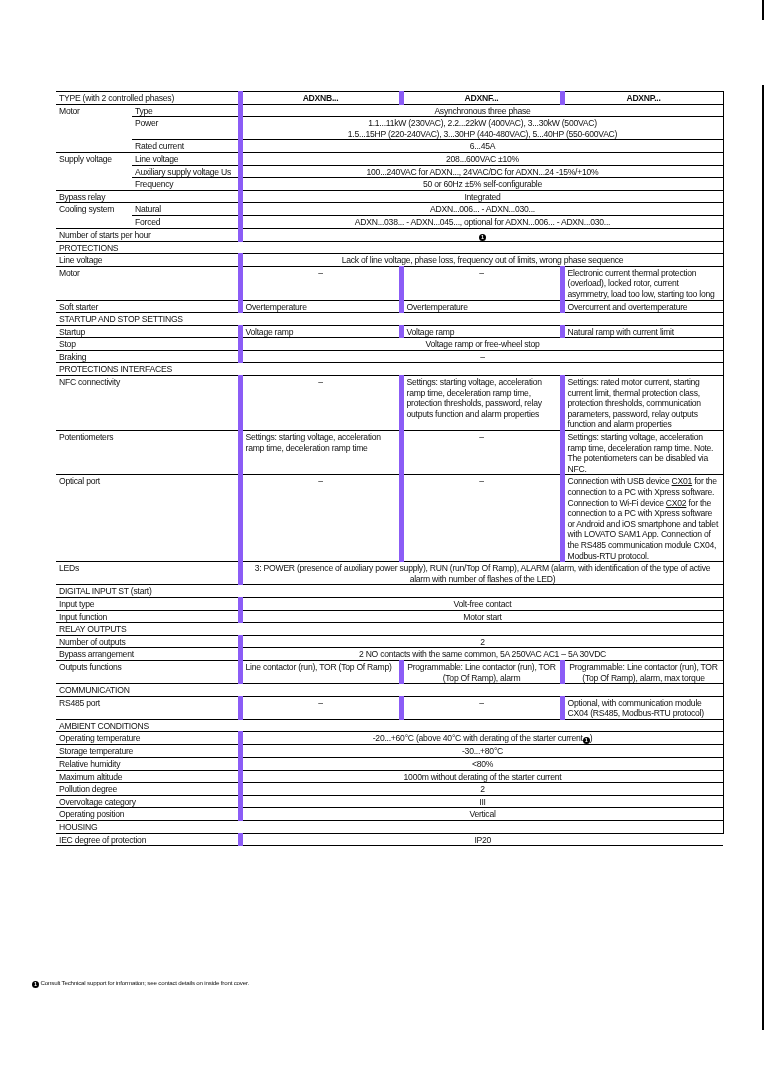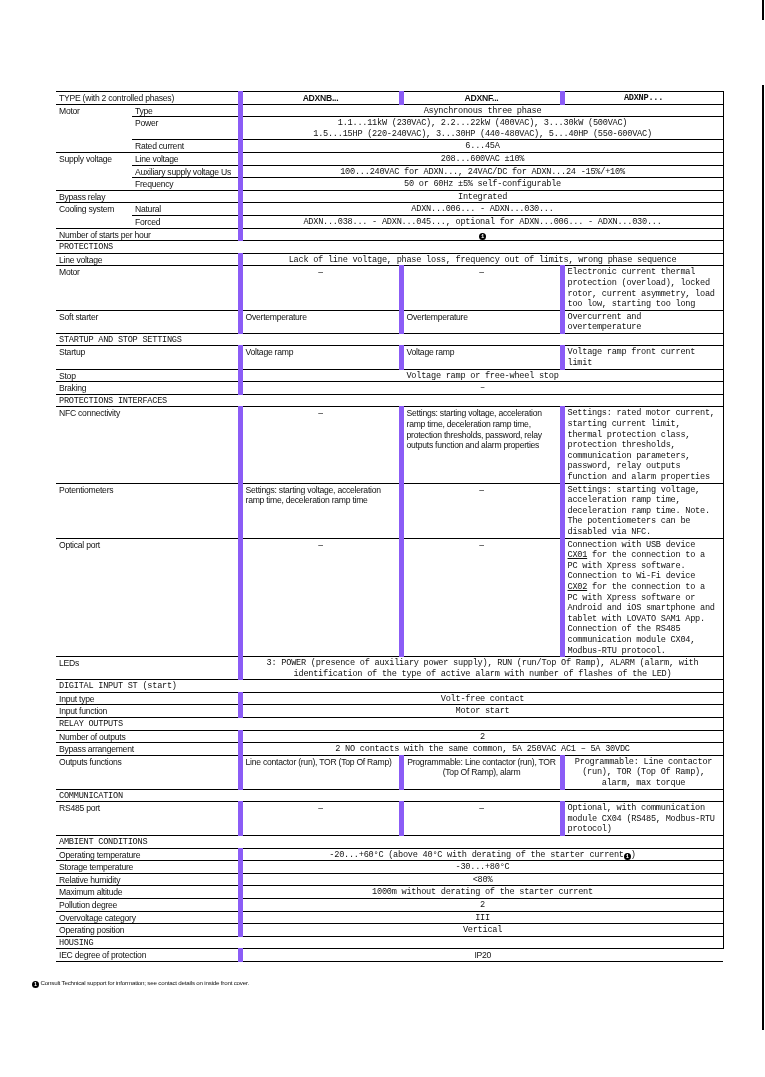--- a/index.html
+++ b/index.html
@@ -6,21 +6,21 @@
   body { width: 765px; height: 1077px; position: relative; overflow: hidden;
          font-family: "Liberation Sans", sans-serif; color: #111; }
   .page-edge-mark { position: absolute; left: 762px; width: 2px; background: #000; }
   .spec-table { position: absolute; left: 36px; top: 91px; width: 667px;
                 border-collapse: collapse; table-layout: fixed;
                 font-family: "Liberation Sans", sans-serif; font-size: 8.6px;
                 letter-spacing: -0.25px; line-height: 10.6px; margin-left: 20px; }
   .spec-table td { padding: 1px 3px 0 3px; vertical-align: top; border: none;
                    border-bottom: 1px solid #000; white-space: normal; }
   .spec-table td.vcell { border-left: 5px solid #8b5cf6; }
-  .spec-table td.rcell { border-right: 1px solid #000; font-family: Liberation Mono, monospace; }
+  .spec-table td.rcell { border-right: 1px solid #000; }
   .spec-table td.c { text-align: center; }
   .spec-table td.nob { border-bottom: none; }
   .spec-table tr.top td { border-top: 1px solid #000; }
   .col-a { width: 76px; }
   .col-b { width: 108px; }
   .col-v { width: 161px; }
   .footnote { position: absolute; left: 32px; top: 979px; font-size: 6.2px;
               letter-spacing: -0.2px; font-family: "Liberation Sans", sans-serif; }
   .note-mark { display: inline-block; width: 7px; height: 7px; border-radius: 50%;
                background: #000; color: #fff; font-size: 5.5px; line-height: 7px;
@@ -123,21 +123,21 @@
     <td class="vcell rcell">Overcurrent and overtemperature</td>
   </tr>
 
   <tr class="section">
     <td colspan="5" class="rcell">STARTUP AND STOP SETTINGS</td>
   </tr>
   <tr>
     <td colspan="2">Startup</td>
     <td class="vcell">Voltage ramp</td>
     <td class="vcell">Voltage ramp</td>
-    <td class="vcell rcell">Voltage ramp front current limit</td>
+    <td class="vcell rcell">Natural ramp with current limit</td>
   </tr>
   <tr>
     <td colspan="2">Stop</td>
     <td colspan="3" class="c vcell rcell">Voltage ramp or free-wheel stop</td>
   </tr>
   <tr>
     <td colspan="2">Braking</td>
     <td colspan="3" class="c vcell rcell">–</td>
   </tr>
 

